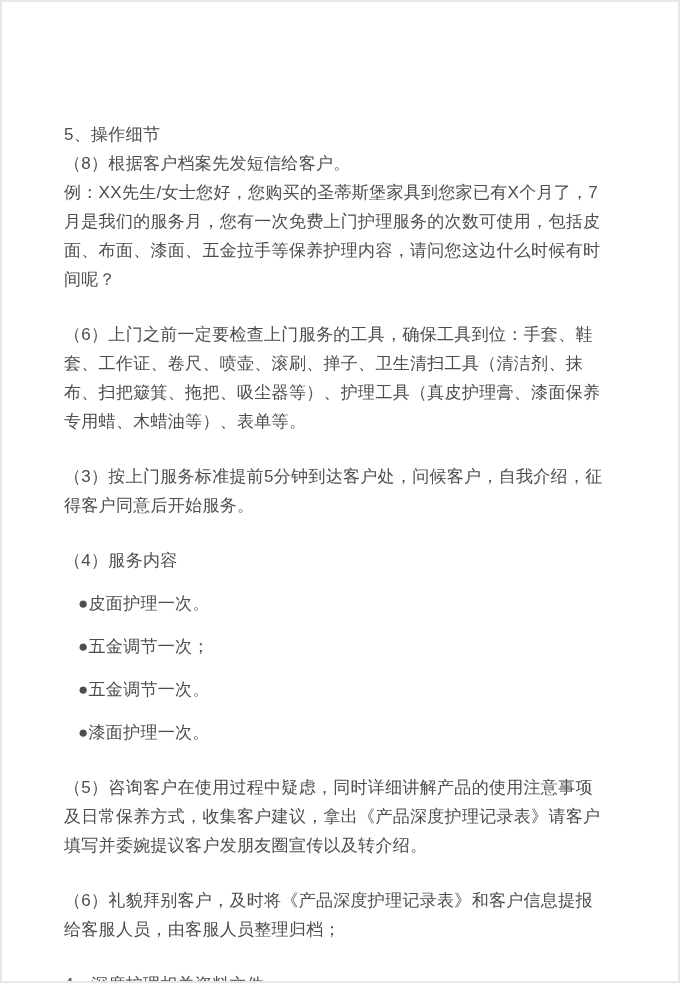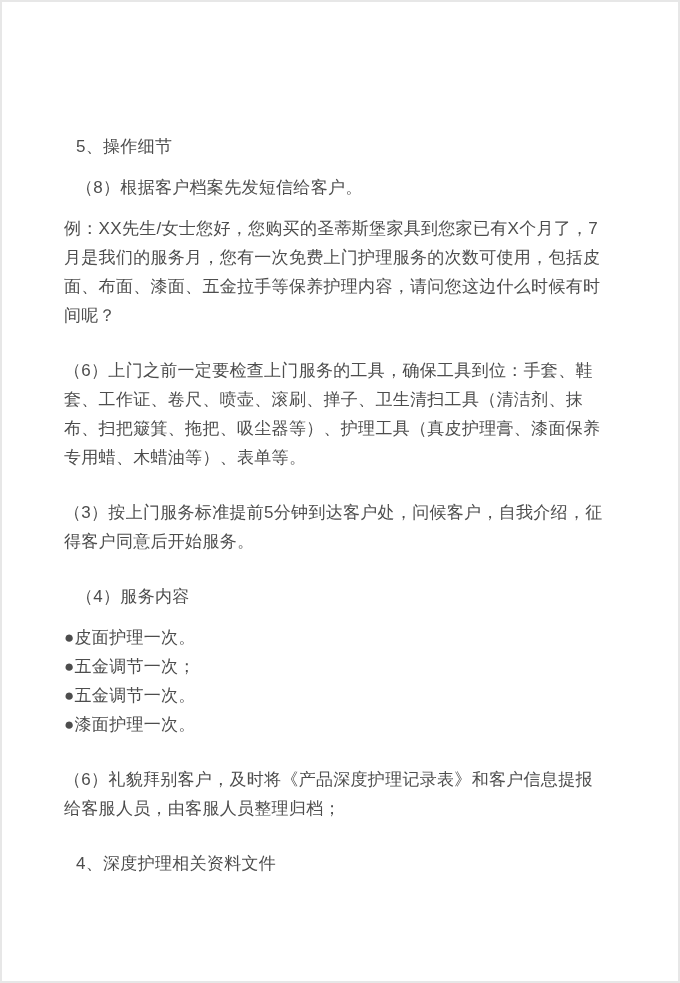--- a/index.html
+++ b/index.html
@@ -22,27 +22,27 @@
     padding: 118px 62px 40px 62px;
     color: #4d4d4d;
     font-size: 17px;
     line-height: 29px;
     letter-spacing: 0.3px;
   }
   .para {
     margin: 0 12px 26px 0;
   }
   .tight {
-    margin: 12px;
+    margin: 0;
   }
   .service-list {
     margin: 0 0 26px 0;
   }
   .service-list .item {
-    margin: 0;
+    margin: 14px;
   }
 </style>
 </head>
 <body>
 
 <div class="page">
 
   <p class="tight">5、操作细节</p>
 
   <p class="tight">（8）根据客户档案先发短信给客户。</p>
@@ -55,18 +55,19 @@
 
   <p class="tight">（4）服务内容</p>
 
   <div class="service-list">
     <div class="item">●皮面护理一次。</div>
     <div class="item">●五金调节一次；</div>
     <div class="item">●五金调节一次。</div>
     <div class="item">●漆面护理一次。</div>
   </div>
 
+  <p class="para">（5）咨询客户在使用过程中疑虑，同时详细讲解产品的使用注意事项及日常保养方式，收集客户建议，拿出《产品深度护理记录表》请客户填写并委婉提议客户发朋友圈宣传以及转介绍。</p>
 
   <p class="para">（6）礼貌拜别客户，及时将《产品深度护理记录表》和客户信息提报给客服人员，由客服人员整理归档；</p>
 
   <p class="tight">4、深度护理相关资料文件</p>
 
 </div>
 
 </body></html>

